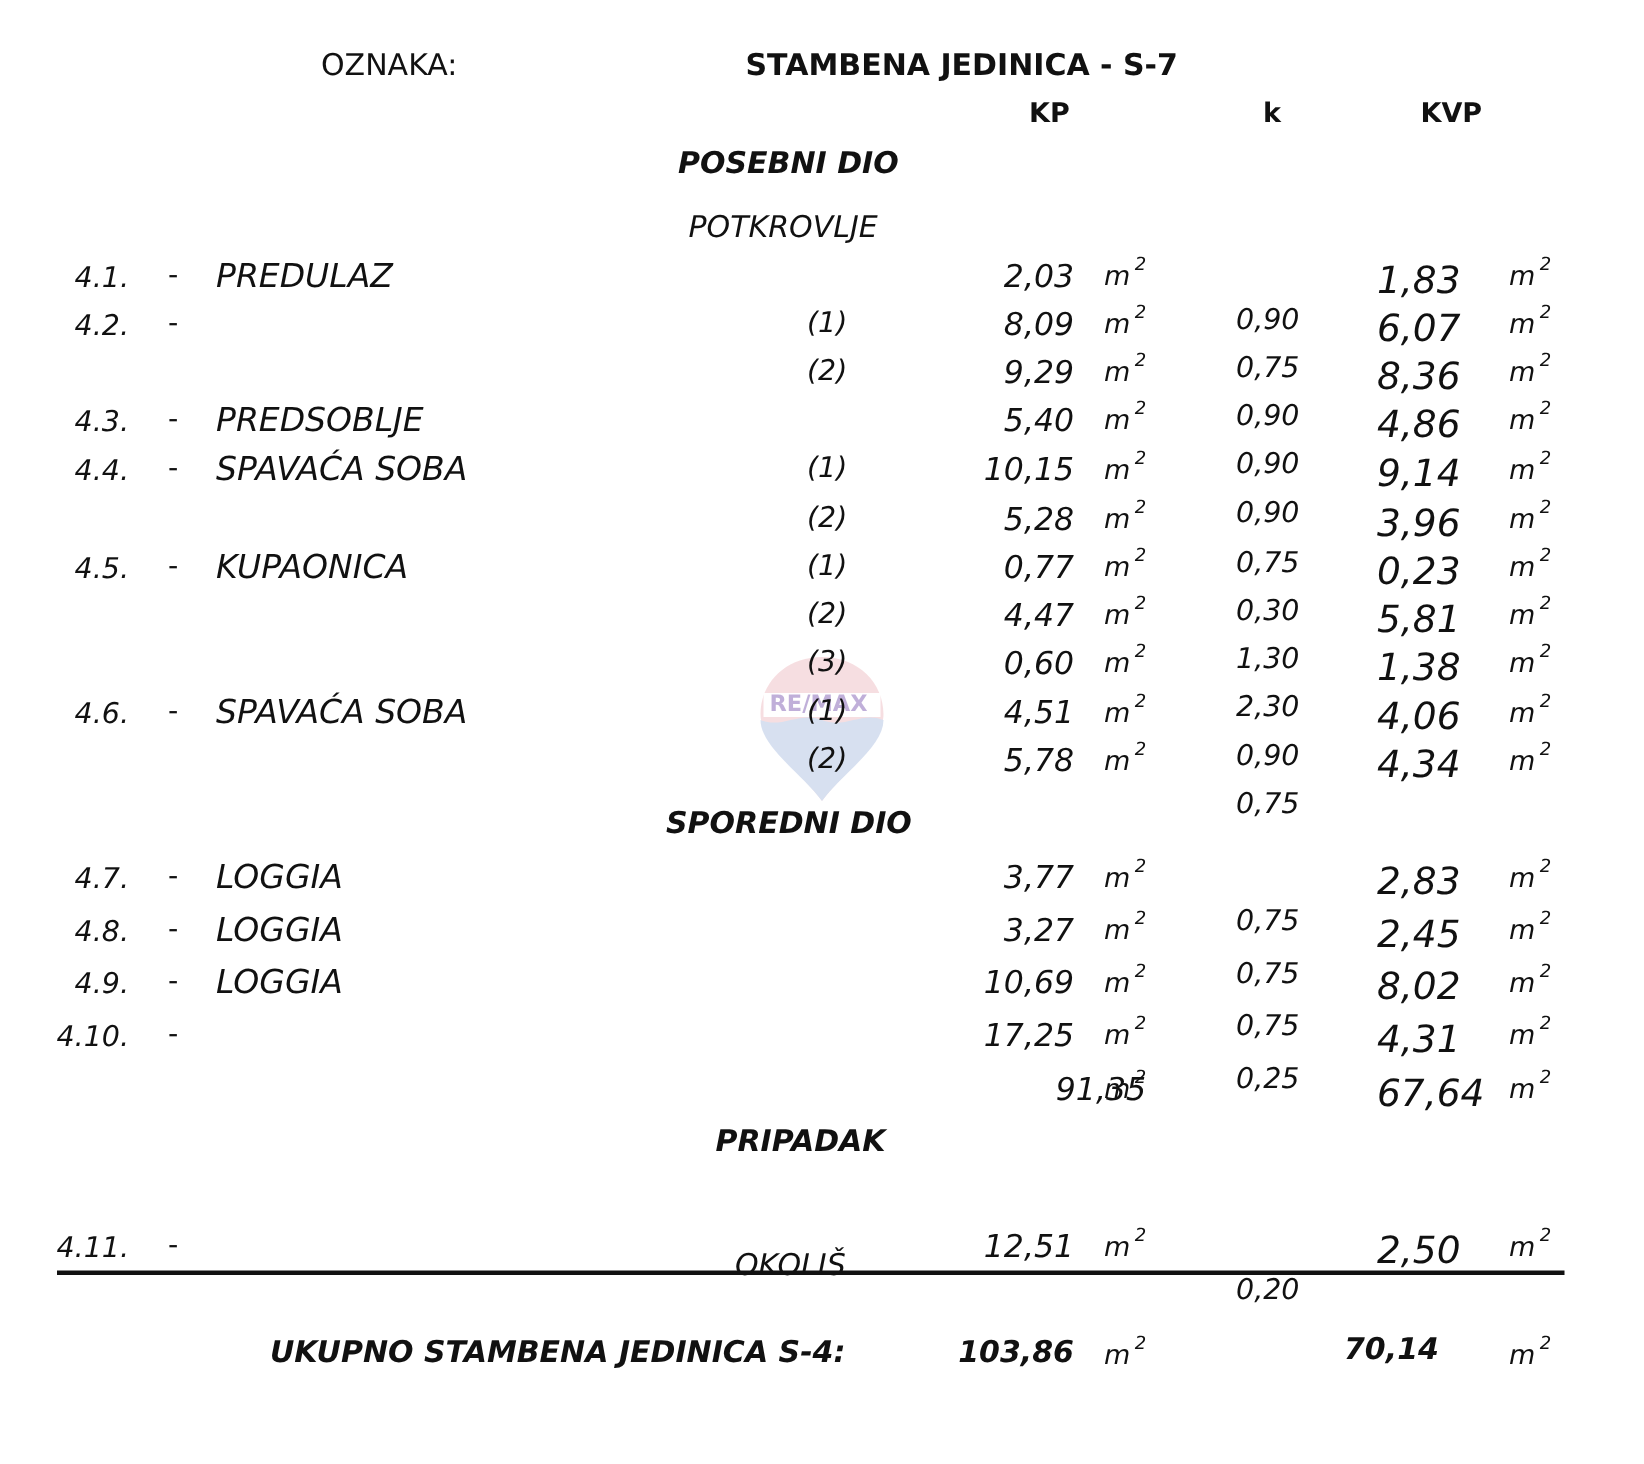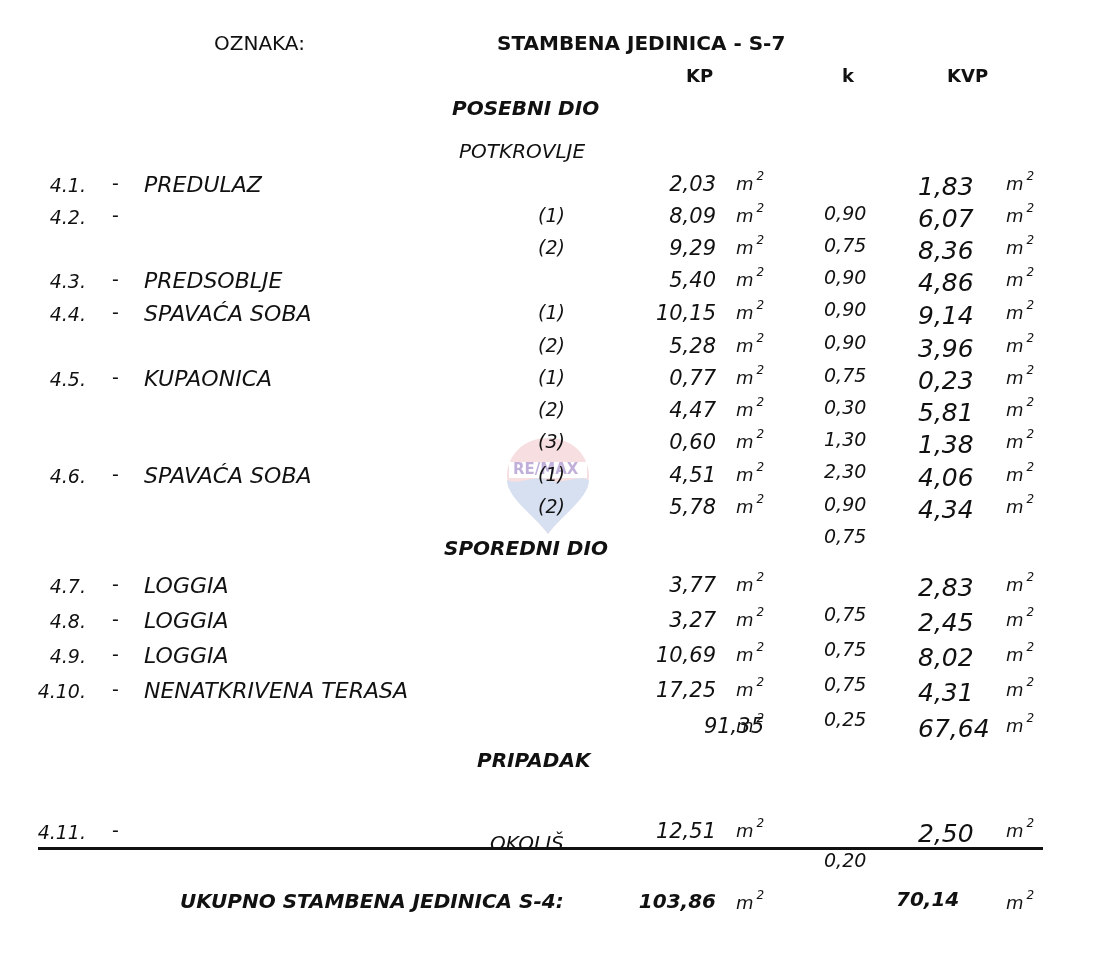--- a/index.html
+++ b/index.html
@@ -214,21 +214,20 @@
   <span class="kp">10,69</span>
   <span class="kpu unit"><span>m</span><sup>2</sup></span>
   <span class="k">0,75</span>
   <span class="kvp">8,02</span>
   <span class="kvpu unit"><span>m</span><sup>2</sup></span>
 </div>
 
 <div class="row" style="top:678px;">
   <span class="code">4.10.</span>
   <span class="dash">-</span>
-  <span class="name">NENATKRIVENA TERASA</span>
   <span class="part"></span>
   <span class="kp">17,25</span>
   <span class="kpu unit"><span>m</span><sup>2</sup></span>
   <span class="k">0,25</span>
   <span class="kvp">4,31</span>
   <span class="kvpu unit"><span>m</span><sup>2</sup></span>
 </div>
 
 <div class="row" style="top:714px;padding-left:48px;">
   <span class="kp">91,35</span>

